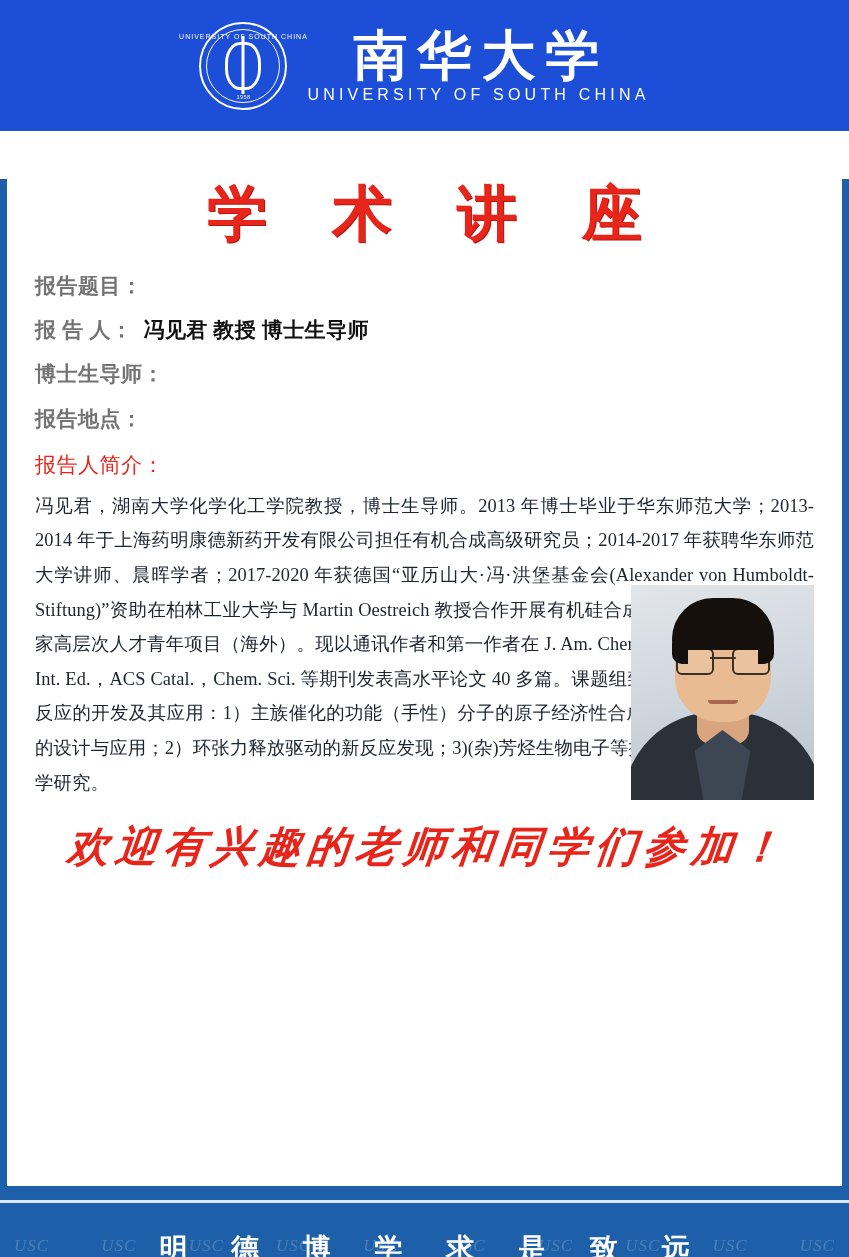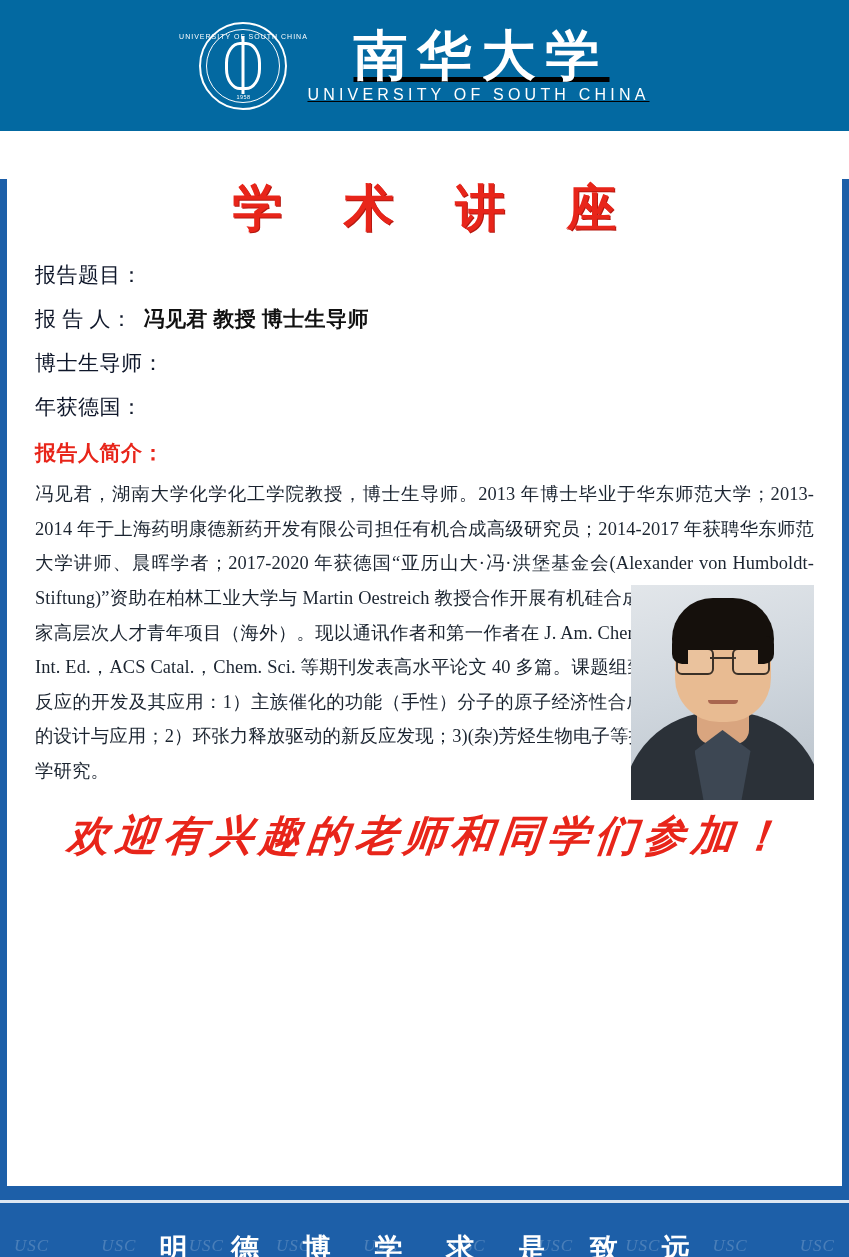--- a/index.html
+++ b/index.html
@@ -18,26 +18,25 @@
     width: 849px;
     height: 1257px;
     background: #ffffff;
     box-sizing: border-box;
   }
 
   
   .header {
     position: relative;
     height: 131px;
-    background: #0369a1;
+    background: #1d4ed8;
     display: flex;
     align-items: center;
     justify-content: center;
     overflow: hidden;
-    text-decoration: underline;
   }
   .header-inner {
     display: flex;
     align-items: center;
     gap: 16px;
   }
   .usc-seal {
     width: 84px;
     height: 84px;
     border-radius: 50%;
@@ -125,21 +124,21 @@
     border-left: 7px solid #1d5fa8;
     border-right: 7px solid #1d5fa8;
     box-sizing: border-box;
     padding: 0 28px;
     background: #ffffff;
   }
 
   .title-main {
     text-align: center;
     color: #e8251a;
-    font-size: 50px;
+    font-size: 60px;
     font-weight: bold;
     letter-spacing: 22px;
     text-indent: 22px;
     margin-top: 48px;
     margin-bottom: 22px;
     font-family: "DejaVu Serif", "Liberation Serif", serif;
     text-shadow: 1px 1px 0 #b51810;
     line-height: 1.15;
   }
 
@@ -149,22 +148,22 @@
     z-index: 2;
   }
   .info-row {
     display: flex;
     align-items: baseline;
     margin-bottom: 19px;
     font-size: 21px;
     line-height: 1.2;
   }
   .info-label {
-    color: #0f172a;
-    font-weight: normal;
+    color: #737373;
+    font-weight: bold;
     white-space: nowrap;
     flex: none;
     letter-spacing: 0.5px;
   }
   .info-value {
     color: #111111;
     font-weight: bold;
     margin-left: 11px;
     letter-spacing: 0.4px;
   }
@@ -278,21 +277,21 @@
     bottom: 96px;
     transform: translateX(-50%);
     width: 30px;
     height: 4px;
     background: #a9664f;
     border-radius: 0 0 14px 14px;
   }
 
   .bio-title {
     color: #e8251a;
-    font-weight: bold;
+    font-weight: normal;
     font-size: 21px;
     margin-top: 4px;
     margin-bottom: 10px;
     letter-spacing: 0.5px;
   }
   .bio-text {
     color: #1b2430;
     font-size: 18.4px;
     line-height: 1.88;
     text-align: justify;
@@ -403,21 +402,21 @@
         <span class="info-label">报告题目：</span>
       </div>
       <div class="info-row">
         <span class="info-label">报 告 人：</span>
         <span class="info-value">冯见君 教授 博士生导师</span>
       </div>
       <div class="info-row">
         <span class="info-label">博士生导师：</span>
       </div>
       <div class="info-row">
-        <span class="info-label">年获德国：</span>
+        <span class="info-label">报告地点：</span>
       </div>
     </div>
 
     <div class="bio-title">报告人简介：</div>
     <p class="bio-text">冯见君，湖南大学化学化工学院教授，博士生导师。2013 年博士毕业于华东师范大学；2013-2014 年于上海药明康德新药开发有限公司担任有机合成高级研究员；2014-2017 年获聘华东师范大学讲师、晨晖学者；2017-2020 年获德国“亚历山大·冯·洪堡基金会(Alexander von Humboldt-Stiftung)”资助在柏林工业大学与 Martin Oestreich 教授合作开展有机硅合成研究；2021 年入选国家高层次人才青年项目（海外）。现以通讯作者和第一作者在 J. Am. Chem. Soc.，Angew. Chem. Int. Ed.，ACS Catal.，Chem. Sci. 等期刊发表高水平论文 40 多篇。课题组致力于原子经济性绿色反应的开发及其应用：1）主族催化的功能（手性）分子的原子经济性合成以及手性主族催化剂的设计与应用；2）环张力释放驱动的新反应发现；3)(杂)芳烃生物电子等排体的合成及其药物化学研究。</p>
 
     <div class="welcome-line">欢迎有兴趣的老师和同学们参加！</div>
   </div>
 
   <div class="footer">

